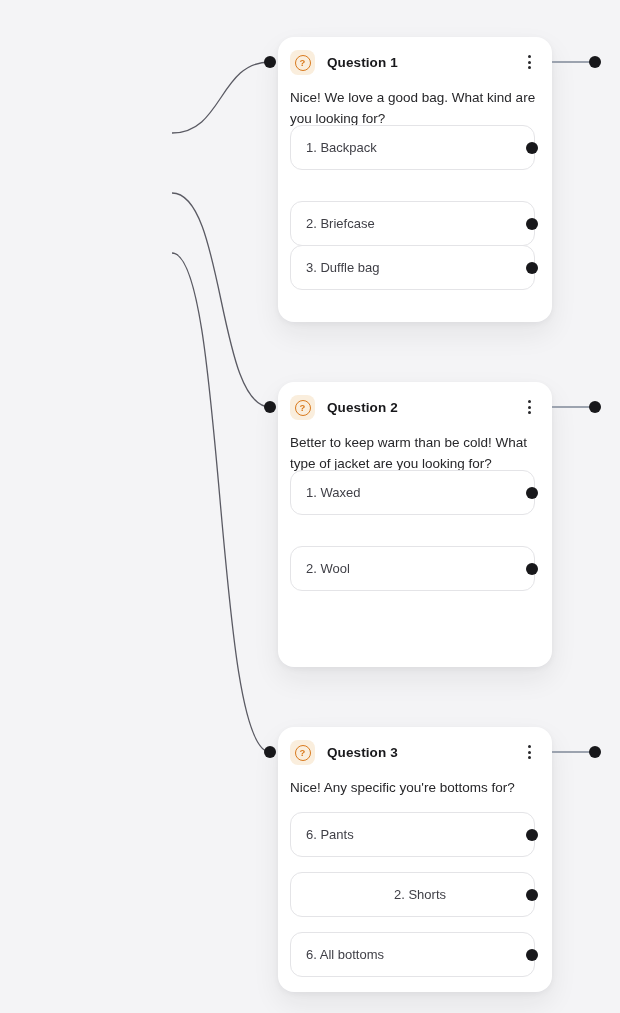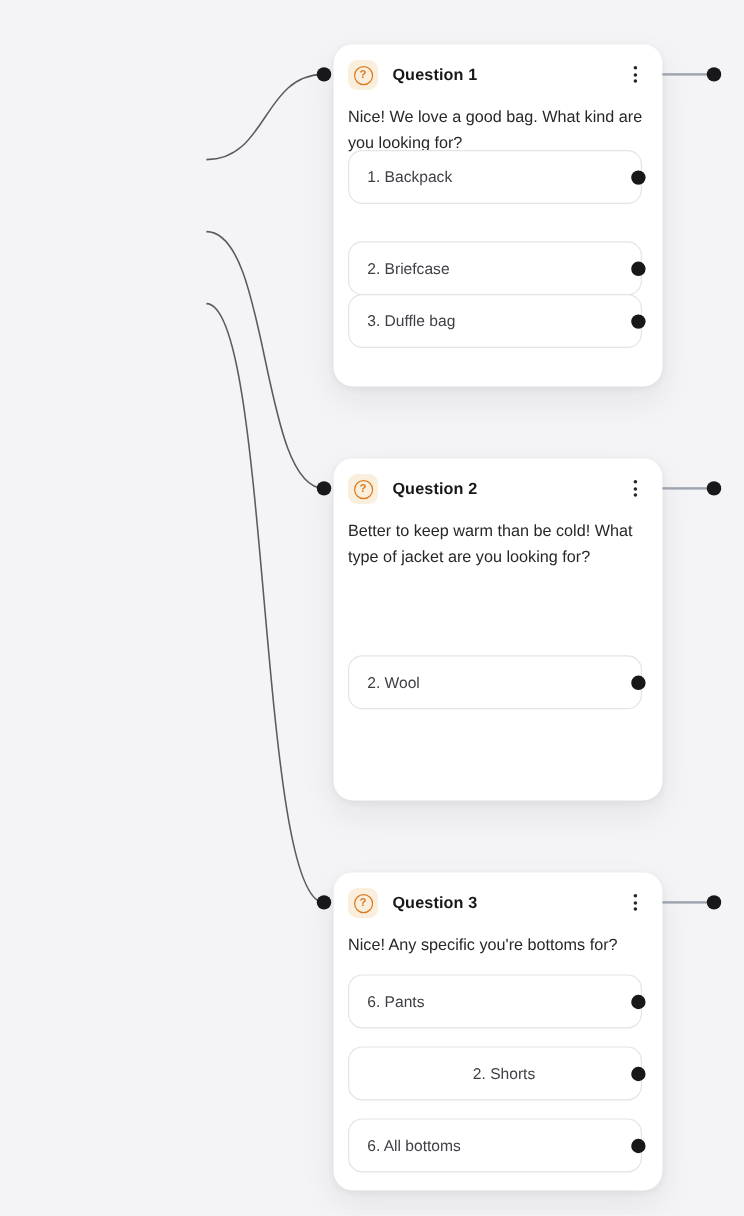--- a/index.html
+++ b/index.html
@@ -116,20 +116,24 @@
           <span class="circ">?</span>
         </span>
       <span class="node-title">Question 2</span>
     </div>
     <div class="kebab">
         <i></i>
         <i></i>
         <i></i>
       </div>
     <div class="body-text">Better to keep warm than be cold! What type of jacket are you looking for?</div>
+    <div class="pill opt-pill o1">
+      <span class="pill-label">1. Waxed</span>
+      <span class="port"></span>
+    </div>
     <div class="pill opt-pill o2">
       <span class="pill-label">2. Wool</span>
       <span class="port"></span>
     </div>
   </div>
 
   <div class="card q-card q3">
     <div class="hdr">
       <span class="q-icon">
           <span class="circ">?</span>

